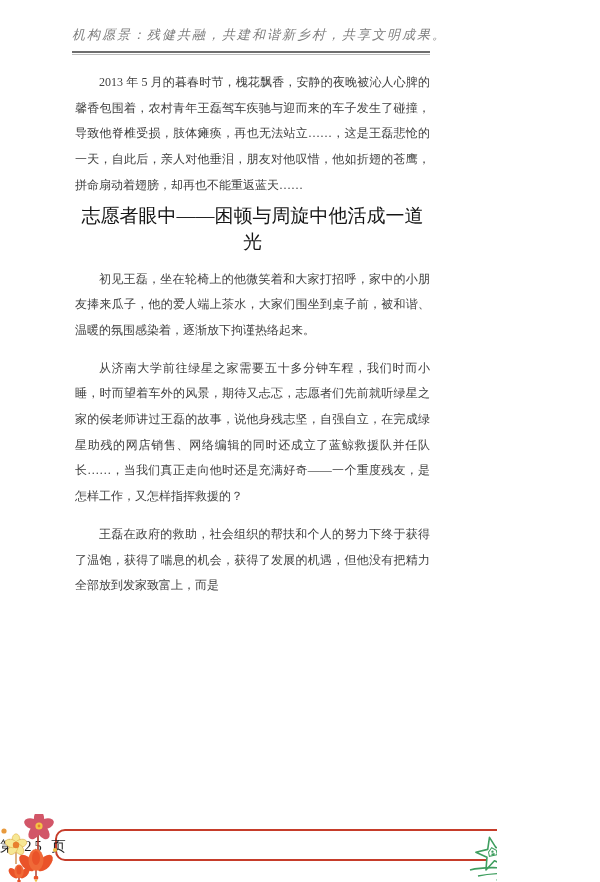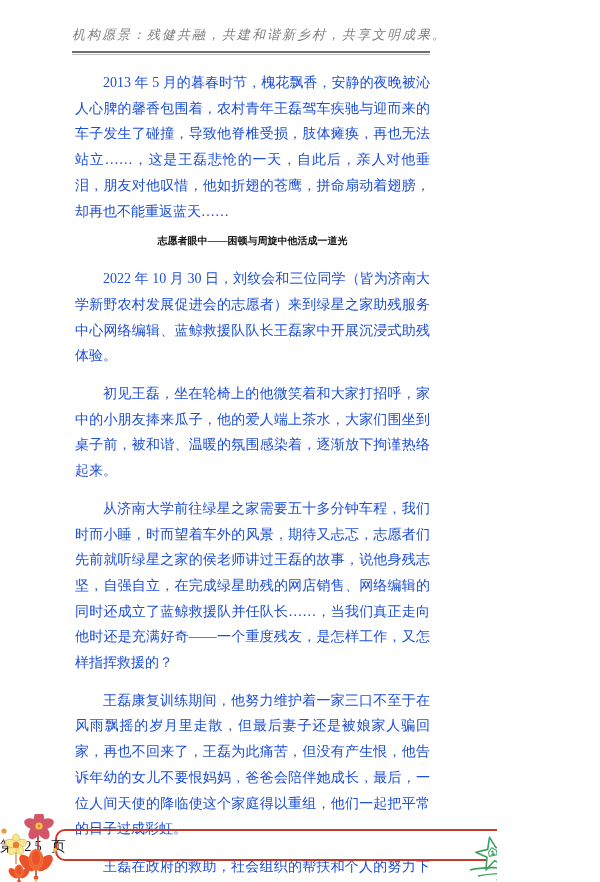--- a/index.html
+++ b/index.html
@@ -31,30 +31,30 @@
   }
   .header-divider .thick { height: 2px; background: #6e6e6e; }
   .header-divider .gap   { height: 1px; background: transparent; }
   .header-divider .thin  { height: 1px; background: #bdbdbd; }
 
   
   .article {
     margin: 15px 67px 0 75px;
   }
   .body-para {
-    font-size: 14px;
+    font-size: 12px;
     line-height: 25.7px;
-    color: #1d4ed8;
+    color: #404040;
     text-align: justify;
     text-indent: 2em;
     margin-top: 12px;
   }
   .section-heading {
-    font-size: 10px;
-    font-weight: bold;
+    font-size: 19px;
+    font-weight: normal;
     color: #141414;
     text-align: center;
     line-height: 26px;
     margin: 4px 0 3px 0;
   }
 
   
   .footer-border-box {
     position: absolute;
     left: 55px;
@@ -102,24 +102,22 @@
   </div>
   <div class="header-divider">
     <div class="thick"></div>
     <div class="gap"></div>
     <div class="thin"></div>
   </div>
 
   <div class="article">
     <p class="body-para">2013 年 5 月的暮春时节，槐花飘香，安静的夜晚被沁人心脾的馨香包围着，农村青年王磊驾车疾驰与迎而来的车子发生了碰撞，导致他脊椎受损，肢体瘫痪，再也无法站立……，这是王磊悲怆的一天，自此后，亲人对他垂泪，朋友对他叹惜，他如折翅的苍鹰，拼命扇动着翅膀，却再也不能重返蓝天……</p>
     <h2 class="section-heading">志愿者眼中——困顿与周旋中他活成一道光</h2>
-    <p class="body-para">2022 年 10 月 30 日，刘纹会和三位同学（皆为济南大学新野农村发展促进会的志愿者）来到绿星之家助残服务中心网络编辑、蓝鲸救援队队长王磊家中开展沉浸式助残体验。</p>
     <p class="body-para">初见王磊，坐在轮椅上的他微笑着和大家打招呼，家中的小朋友捧来瓜子，他的爱人端上茶水，大家们围坐到桌子前，被和谐、温暖的氛围感染着，逐渐放下拘谨热络起来。</p>
     <p class="body-para">从济南大学前往绿星之家需要五十多分钟车程，我们时而小睡，时而望着车外的风景，期待又忐忑，志愿者们先前就听绿星之家的侯老师讲过王磊的故事，说他身残志坚，自强自立，在完成绿星助残的网店销售、网络编辑的同时还成立了蓝鲸救援队并任队长……，当我们真正走向他时还是充满好奇——一个重度残友，是怎样工作，又怎样指挥救援的？</p>
-    <p class="body-para">王磊康复训练期间，他努力维护着一家三口不至于在风雨飘摇的岁月里走散，但最后妻子还是被娘家人骗回家，再也不回来了，王磊为此痛苦，但没有产生恨，他告诉年幼的女儿不要恨妈妈，爸爸会陪伴她成长，最后，一位人间天使的降临使这个家庭得以重组，他们一起把平常的日子过成彩虹。</p>
     <p class="body-para">王磊在政府的救助，社会组织的帮扶和个人的努力下终于获得了温饱，获得了喘息的机会，获得了发展的机遇，但他没有把精力全部放到发家致富上，而是</p>
   </div>
 
   <div class="footer-border-box"></div>
   <div class="page-number">第 25 页</div>
 
   <svg class="flower-decoration" viewBox="0 0 112 68" xmlns="http://www.w3.org/2000/svg">
 
     <line x1="38" y1="18" x2="38" y2="42" stroke="#a93226" stroke-width="1.6"></line>
     <line x1="16" y1="33" x2="16" y2="50" stroke="#c77c2f" stroke-width="1.2"></line>

